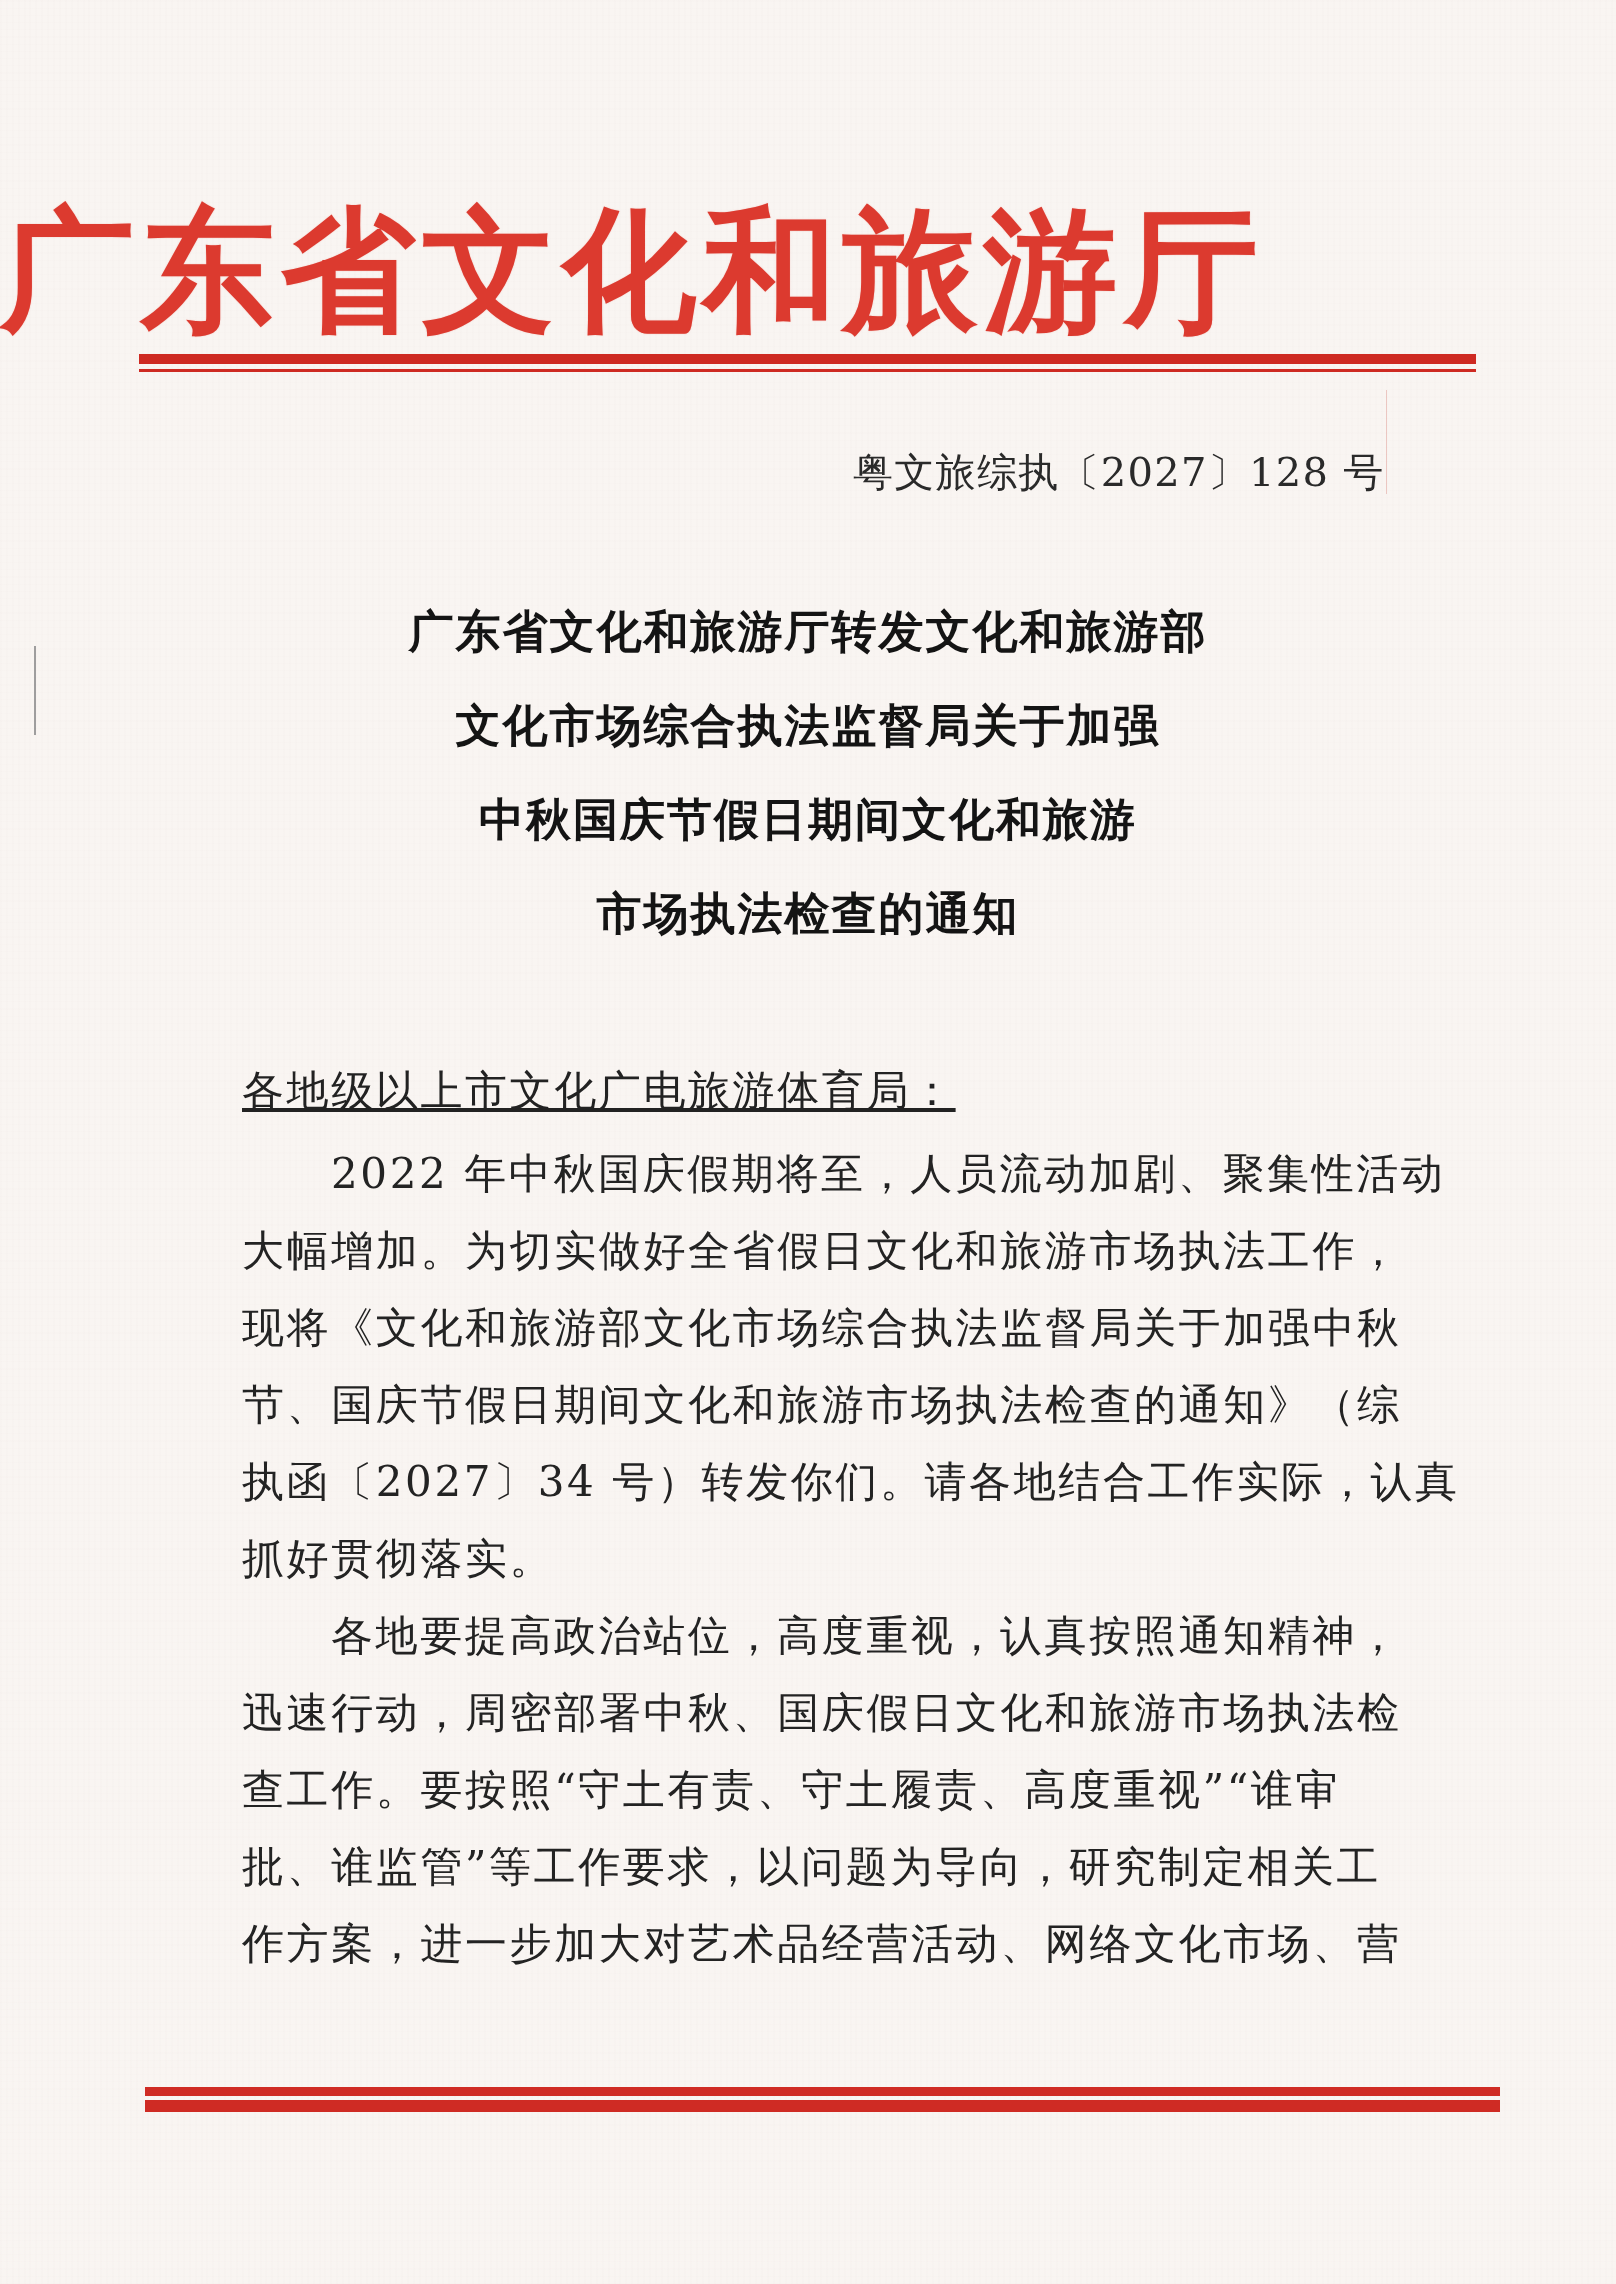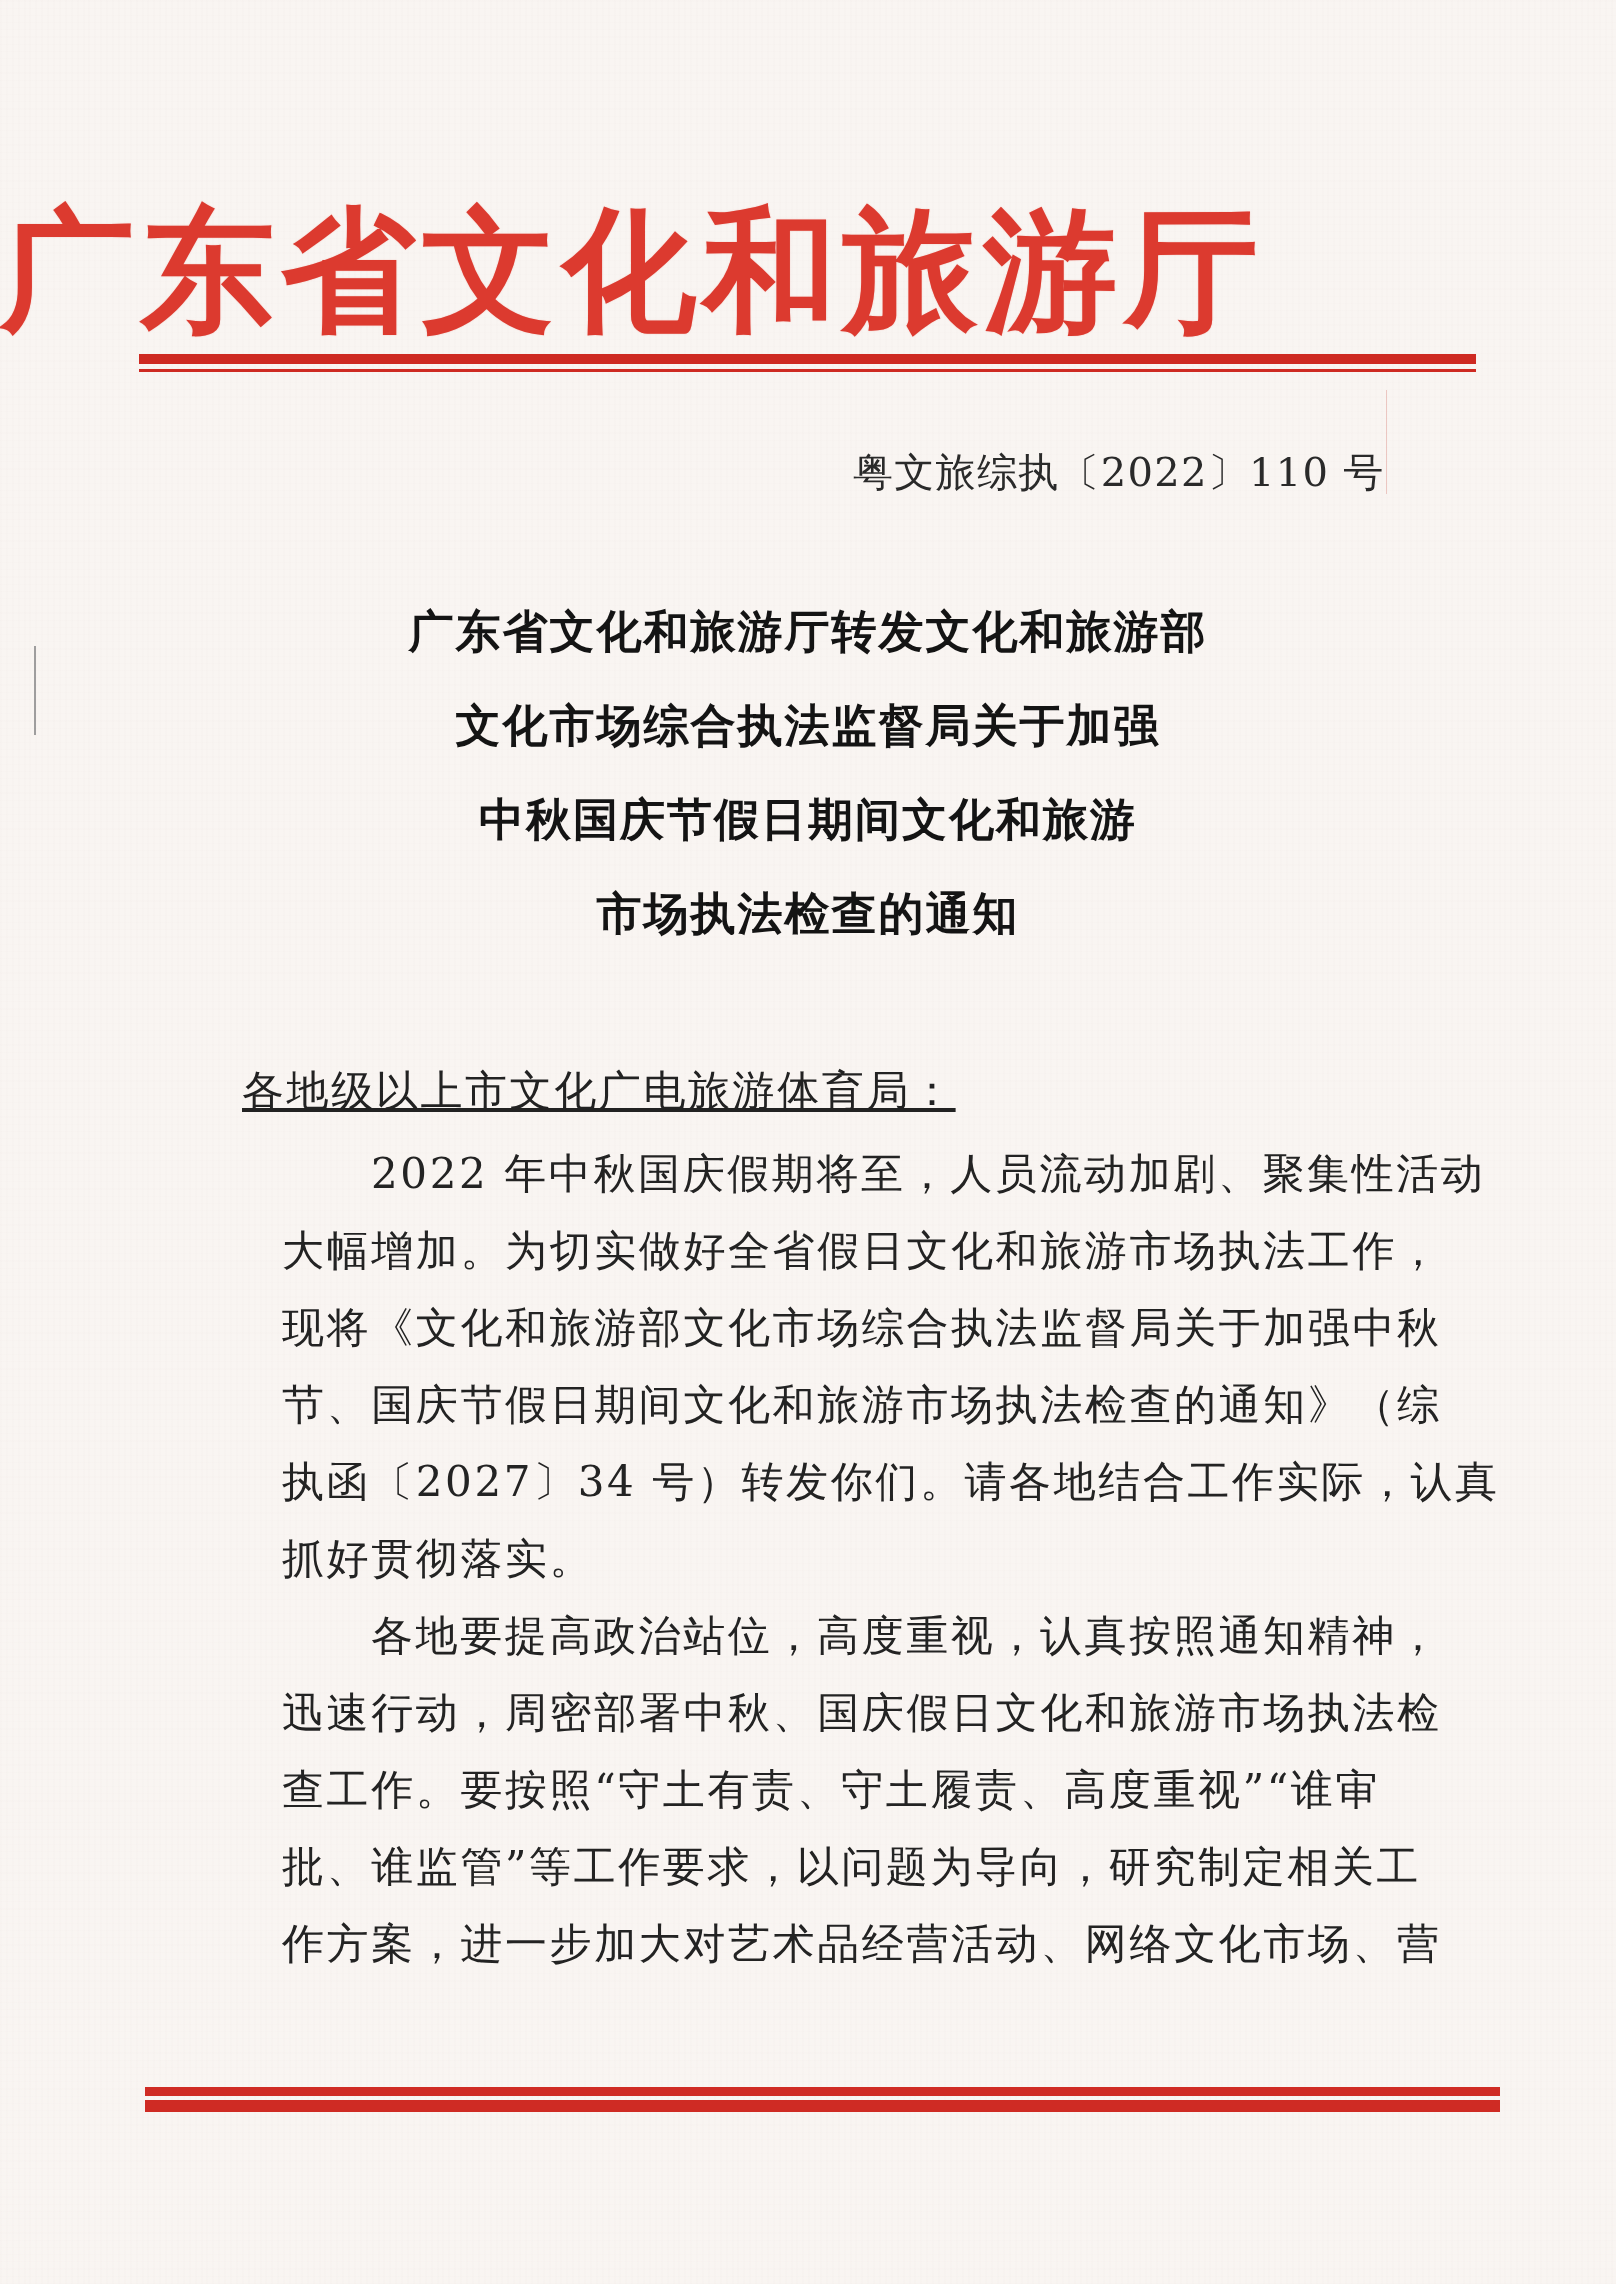--- a/index.html
+++ b/index.html
@@ -87,21 +87,21 @@
   .body-text {
     position: absolute;
     top: 1135px;
     left: 242px;
     width: 1166px;
     font-size: 42px;
     line-height: 77px;
     letter-spacing: 2.6px;
     color: #232323;
   }
-  .body-text .body-line { white-space: nowrap; margin-left: 40px; }
+  .body-text .body-line { white-space: nowrap; }
   .body-text .body-line.indent { padding-left: 89px; }
 
   .rule-foot-top    { top: 2087px; left: 145px; width: 1355px; height: 9px; background: #cf2b24; }
   .rule-foot-bottom { top: 2100px; left: 145px; width: 1355px; height: 11.7px; background: #cf2b24; }
 
   .scan-artifact-left {
     position: absolute;
     top: 646px;
     left: 34px;
     width: 2px;
@@ -120,21 +120,21 @@
 </head>
 <body>
 
 <div class="paper-texture"></div>
 
 <div class="letterhead-name">广东省文化和旅游厅</div>
 
 <div class="rule rule-head-thick"></div>
 <div class="rule rule-head-thin"></div>
 
-<div class="doc-number">粤文旅综执〔2022〕110 号</div>
+<div class="doc-number">粤文旅综执〔2027〕128 号</div>
 
 <div class="doc-title">
   <div class="title-line">广东省文化和旅游厅转发文化和旅游部</div>
   <div class="title-line">文化市场综合执法监督局关于加强</div>
   <div class="title-line">中秋国庆节假日期间文化和旅游</div>
   <div class="title-line">市场执法检查的通知</div>
 </div>
 
 <div class="salutation">各地级以上市文化广电旅游体育局：</div>
 

